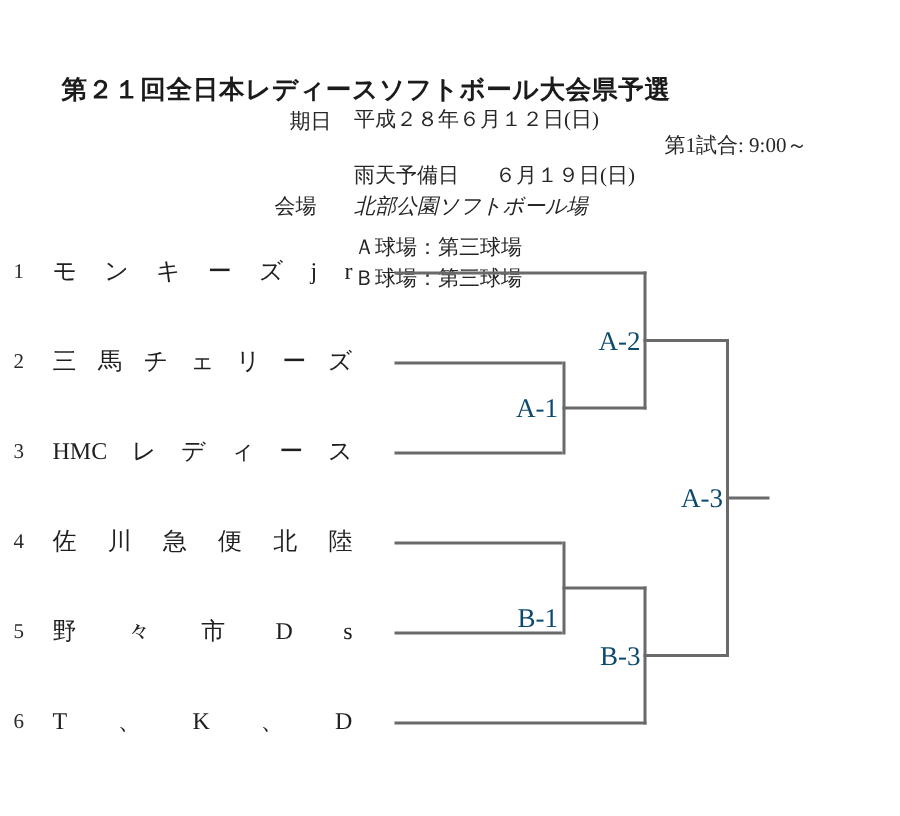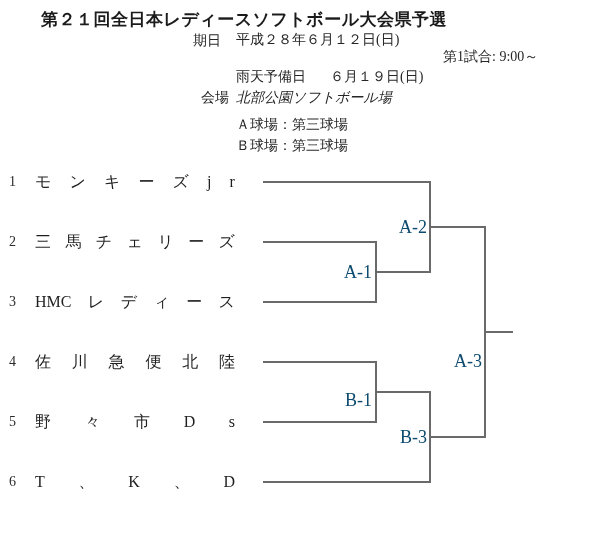--- a/index.html
+++ b/index.html
@@ -5,21 +5,21 @@
   html, body { margin: 0; padding: 0; background: #ffffff; }
   .page {
     position: relative;
     width: 600px;
     height: 544px;
     background: #ffffff;
     font-family: "Liberation Serif", "DejaVu Serif", serif;
     color: #222222;
     overflow: hidden;
   }
-  .abs { position: absolute; white-space: nowrap; }
+  .abs { position: absolute; white-space: nowrap; margin-top: 40px; }
 
   .title {
     left: 41px; top: 8px;
     font-size: 17px;
     font-weight: bold;
     letter-spacing: 0.5px;
     color: #1b1b1b;
   }
 
   .info { font-size: 14px; color: #262626; }
@@ -53,21 +53,21 @@
   <div class="abs title">第２１回全日本レディースソフトボール大会県予選</div>
 
   <div>
     <div class="abs info" style="left:193px; top:32px;">期日</div>
     <div class="abs info" style="left:236px; top:31px;">平成２８年６月１２日(日)</div>
     <div class="abs info" style="left:443px; top:48px;">第1試合: 9:00～</div>
 
     <div class="abs info" style="left:236px; top:68px;">雨天予備日</div>
     <div class="abs info" style="left:330px; top:68px;">６月１９日(日)</div>
 
-    <div class="abs info" style="left:201px; top:89px;">会場</div>
+    <div class="abs info" style="left:183px; top:89px;">会場</div>
     <div class="abs info" style="left:236px; top:89px;font-style:italic;">北部公園ソフトボール場</div>
 
     <div class="abs info" style="left:236px; top:116px;">Ａ球場：第三球場</div>
     <div class="abs info" style="left:236px; top:137px;">Ｂ球場：第三球場</div>
   </div>
 
   <div>
     <div class="team-row" style="top:173px;">
       <span class="seed">1</span>
       <span class="team-name">
@@ -155,18 +155,18 @@
     <div class="bline" style="left:375px; top:391px; width:56px; height:2px;"></div>
 
     <div class="bline" style="left:429px; top:391px; width:2px; height:92px;"></div>
     <div class="bline" style="left:429px; top:436px; width:57px; height:2px;"></div>
 
     <div class="bline" style="left:484px; top:226px; width:2px; height:212px;"></div>
     <div class="bline" style="left:484px; top:331px; width:29px; height:2px;"></div>
 
     <div class="mlabel" style="right:228px; top:264px;margin-left:44px;">A-1</div>
     <div class="mlabel" style="right:173px; top:219px;">A-2</div>
-    <div class="mlabel" style="right:118px; top:324px;margin-top:29px;">A-3</div>
-    <div class="mlabel" style="right:228px; top:392px;">B-1</div>
+    <div class="mlabel" style="right:118px; top:324px;">A-3</div>
+    <div class="mlabel" style="right:228px; top:404px;">B-1</div>
     <div class="mlabel" style="right:173px; top:429px;">B-3</div>
   </div>
 
 </div>
 
 </body></html>

